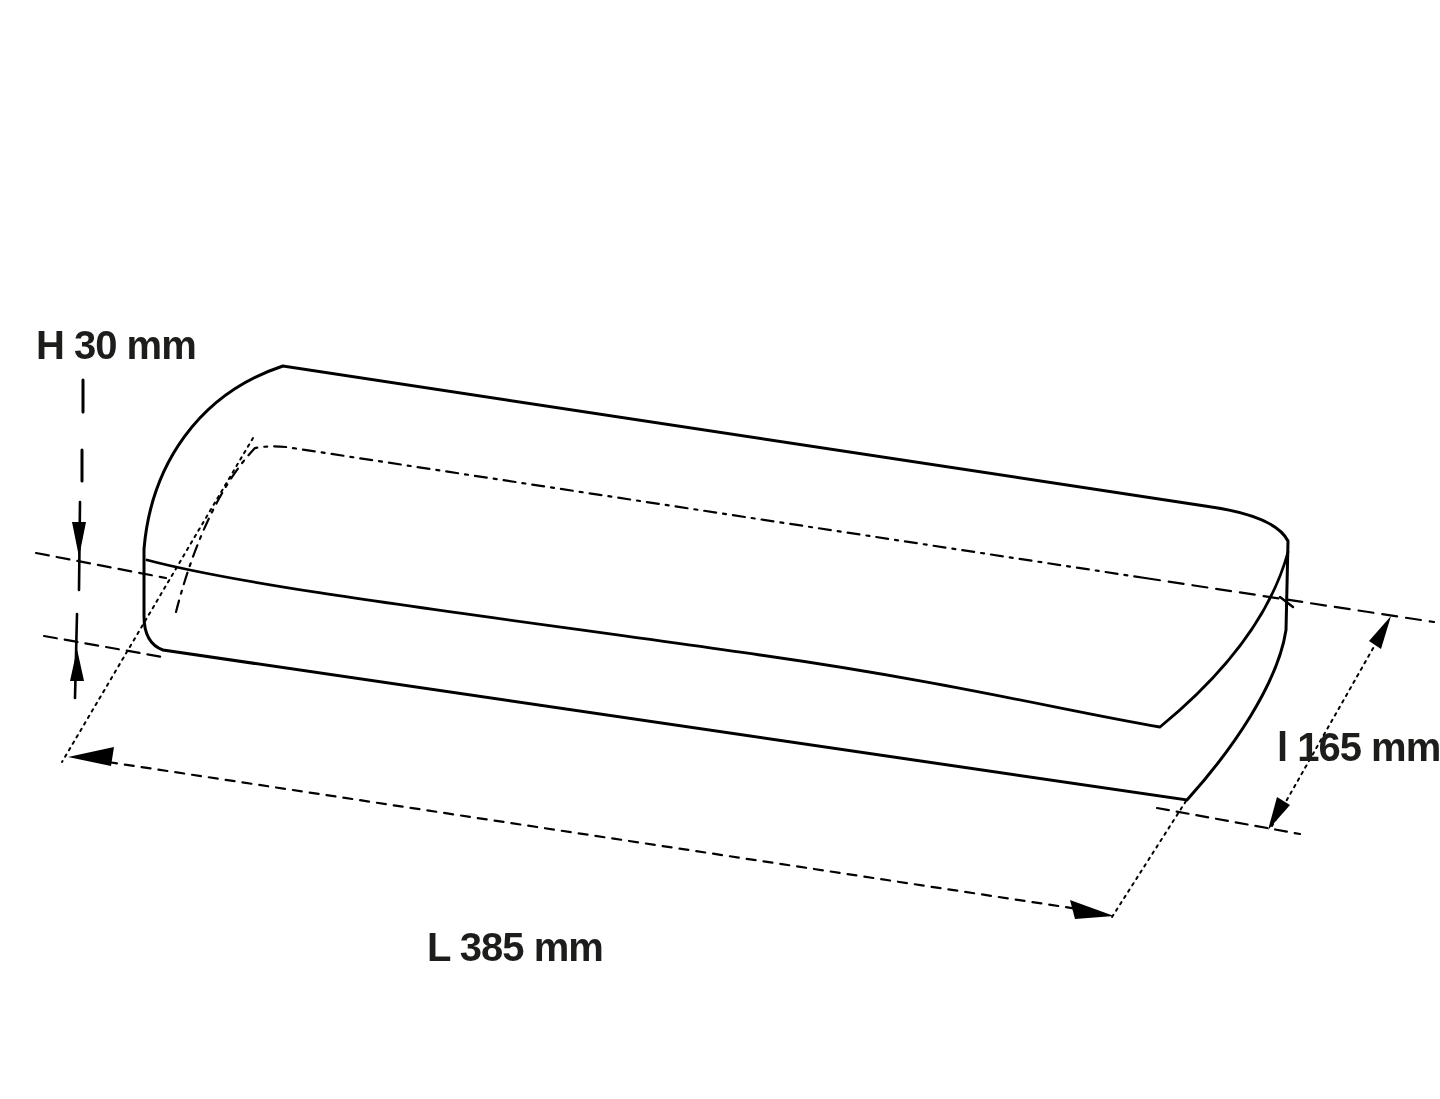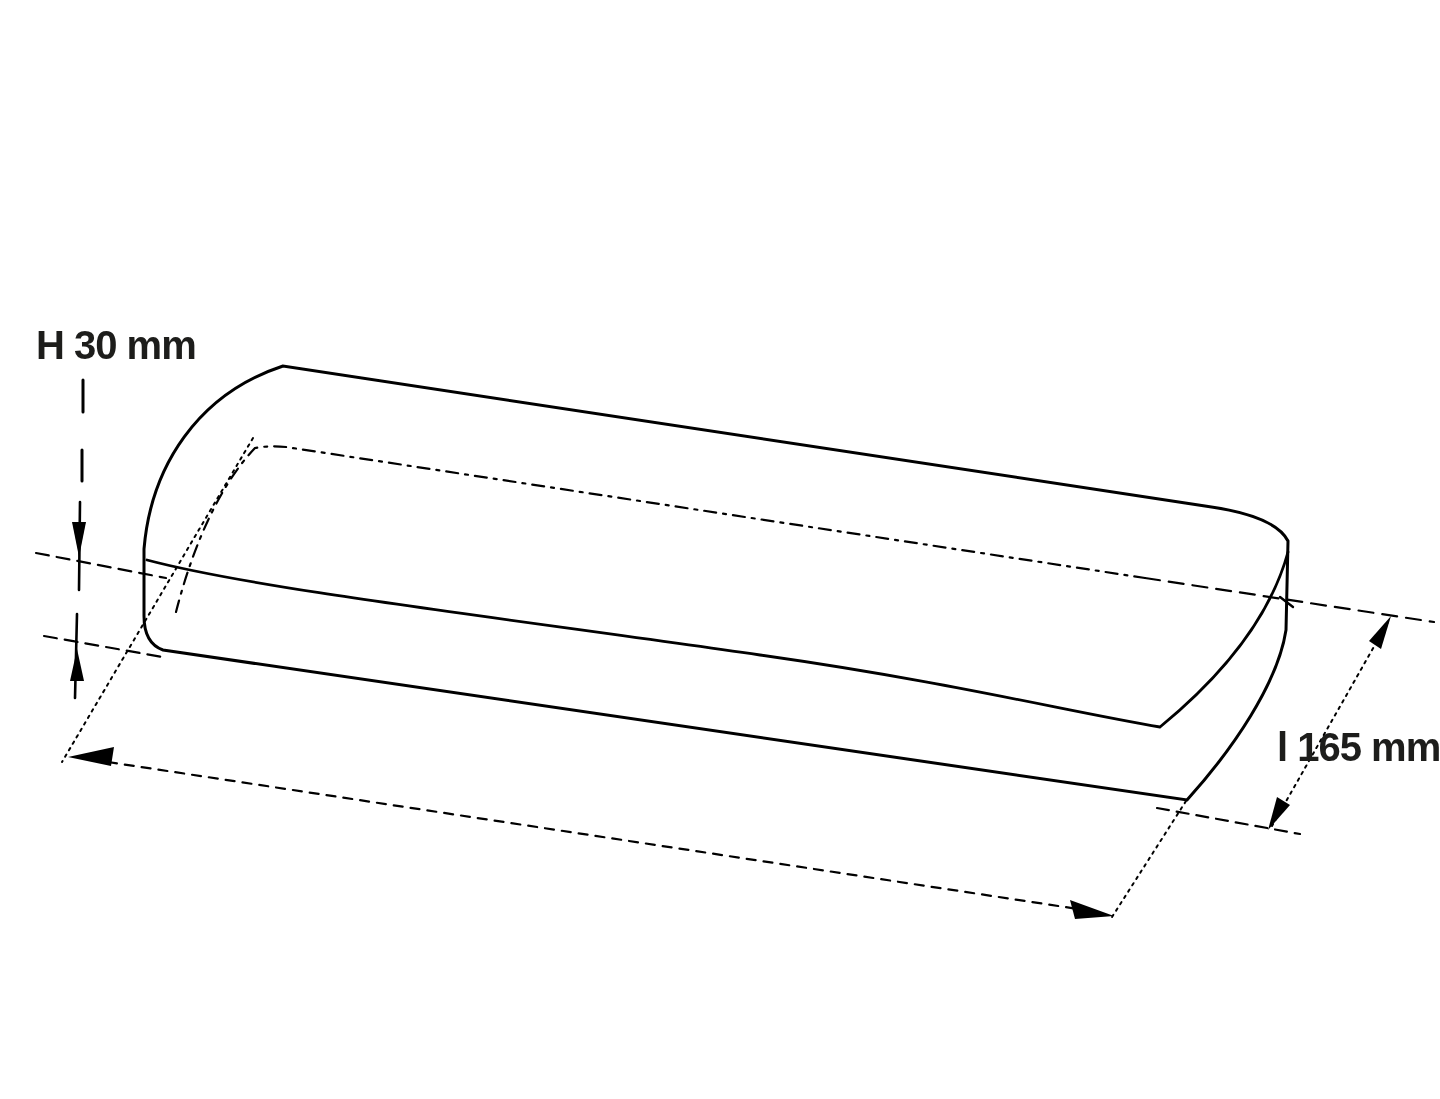--- a/index.html
+++ b/index.html
@@ -86,14 +86,15 @@
       <polygon points="1114,916 1070,900 1075,919"></polygon>
       <polygon points="1391,616 1381,649 1369,641"></polygon>
       <polygon points="1268,830 1290,805 1277,797"></polygon>
     </g>
   </svg>
 
   <div class="dim-label label-h">H 30 mm</div>
 
   <div class="dim-label label-l">l 165 mm</div>
 
+  <div class="dim-label label-len">L 385 mm</div>
 
 </div>
 
 </body></html>

